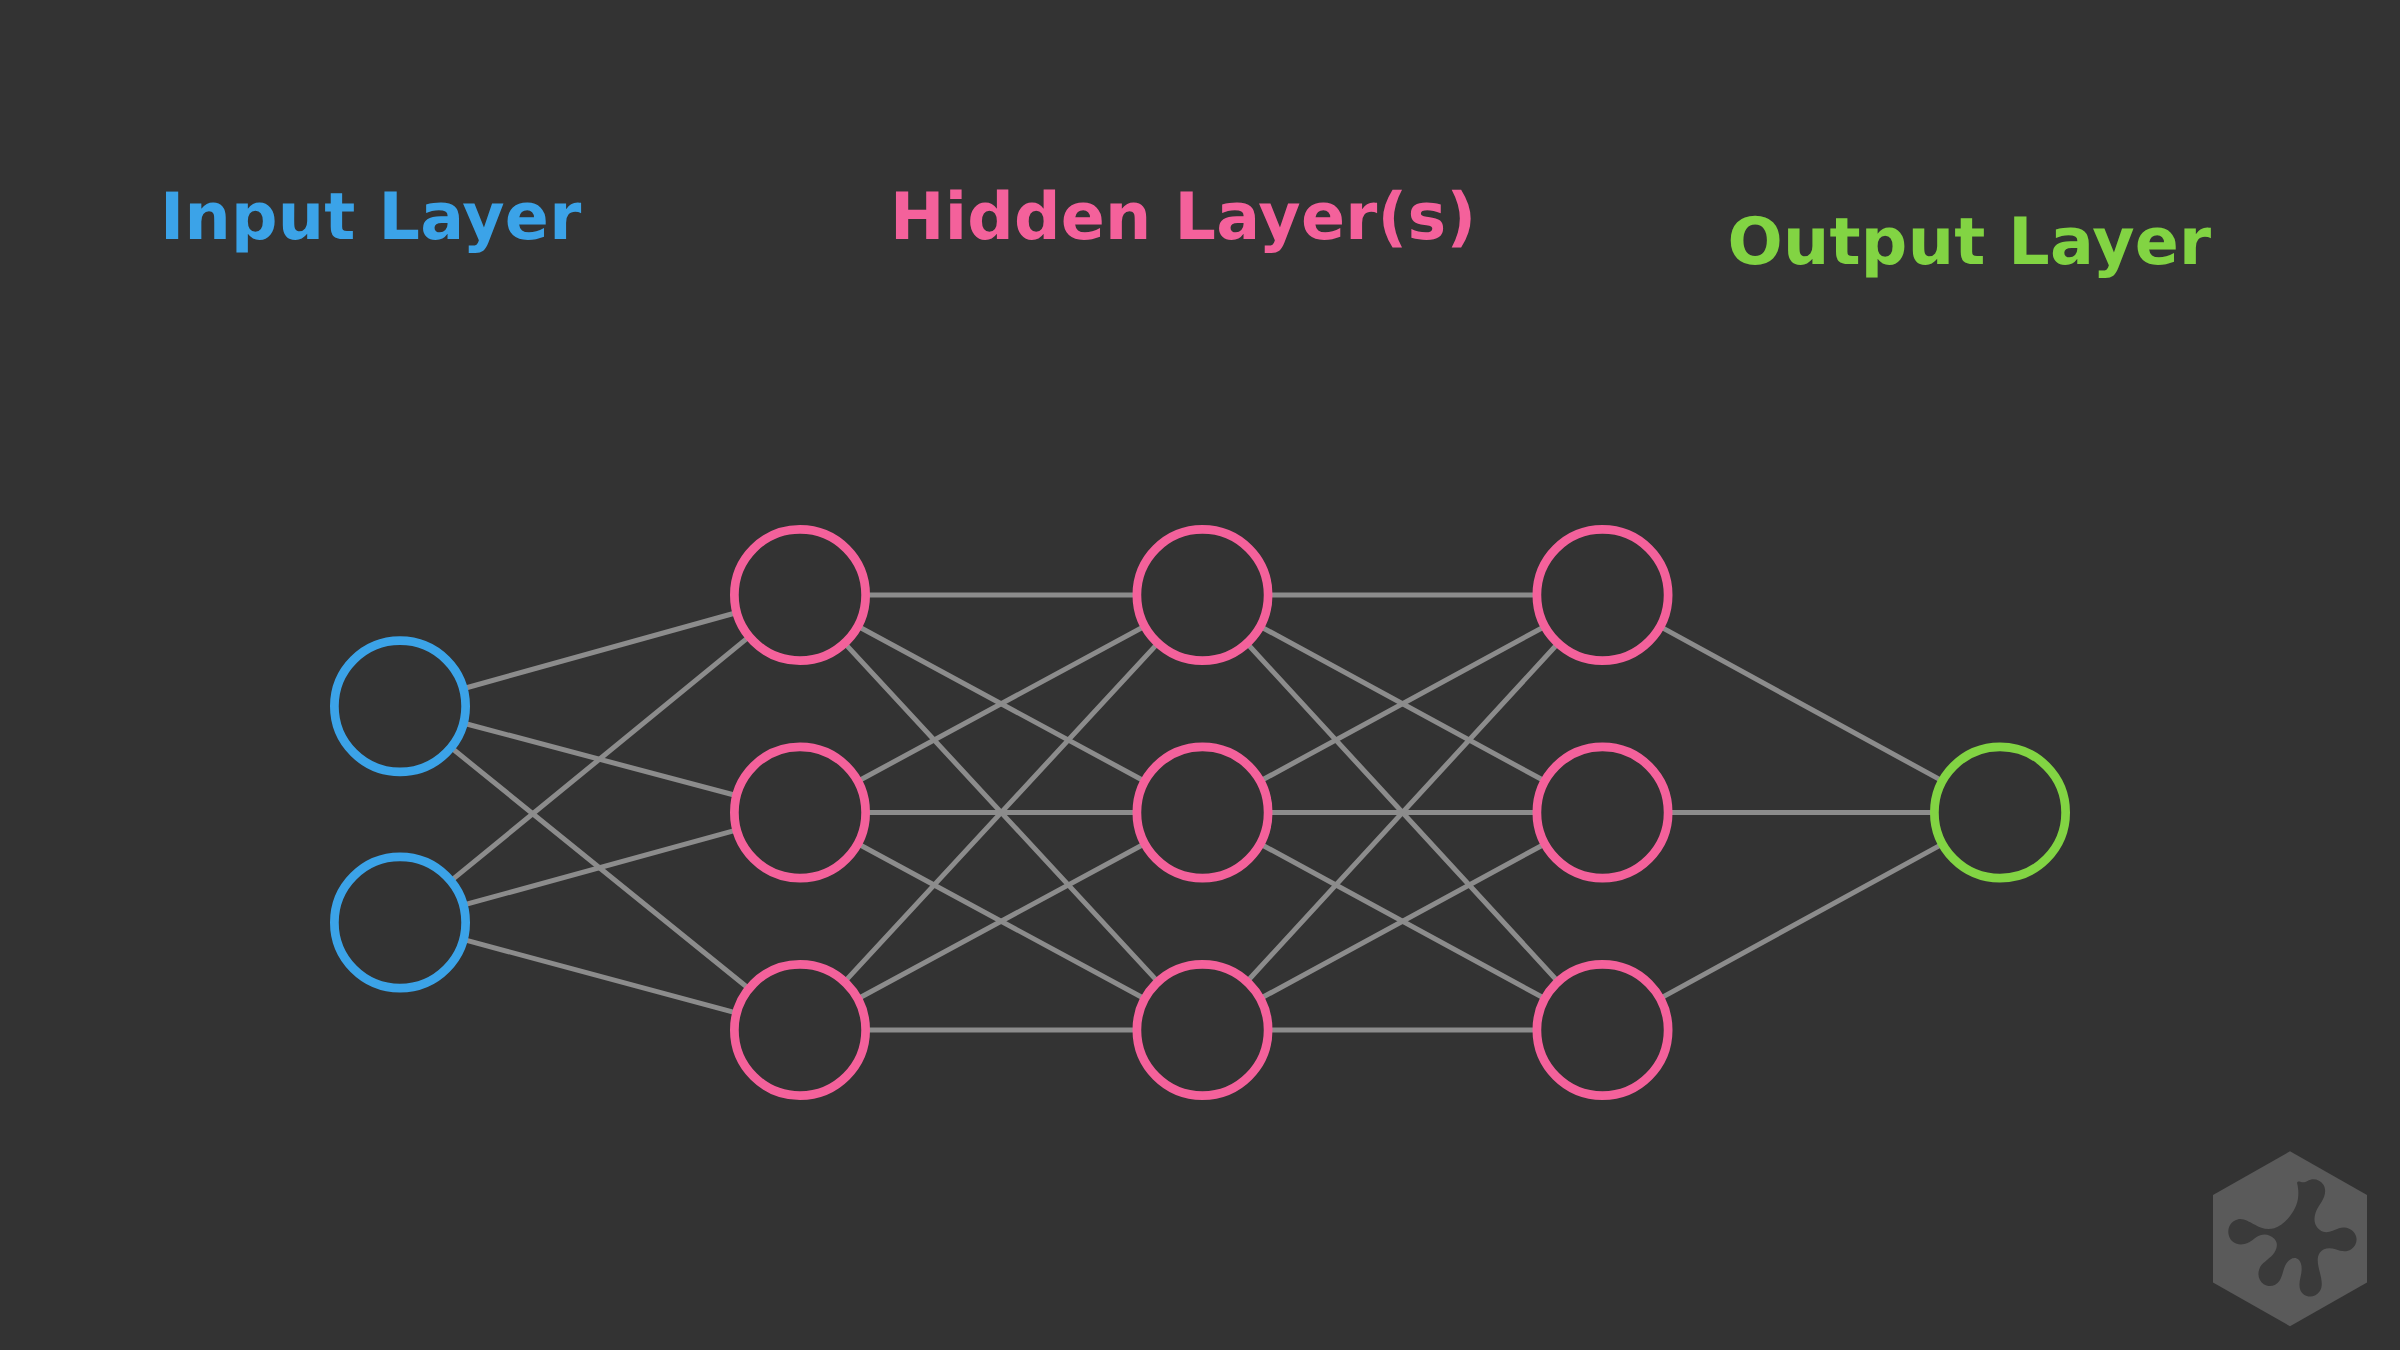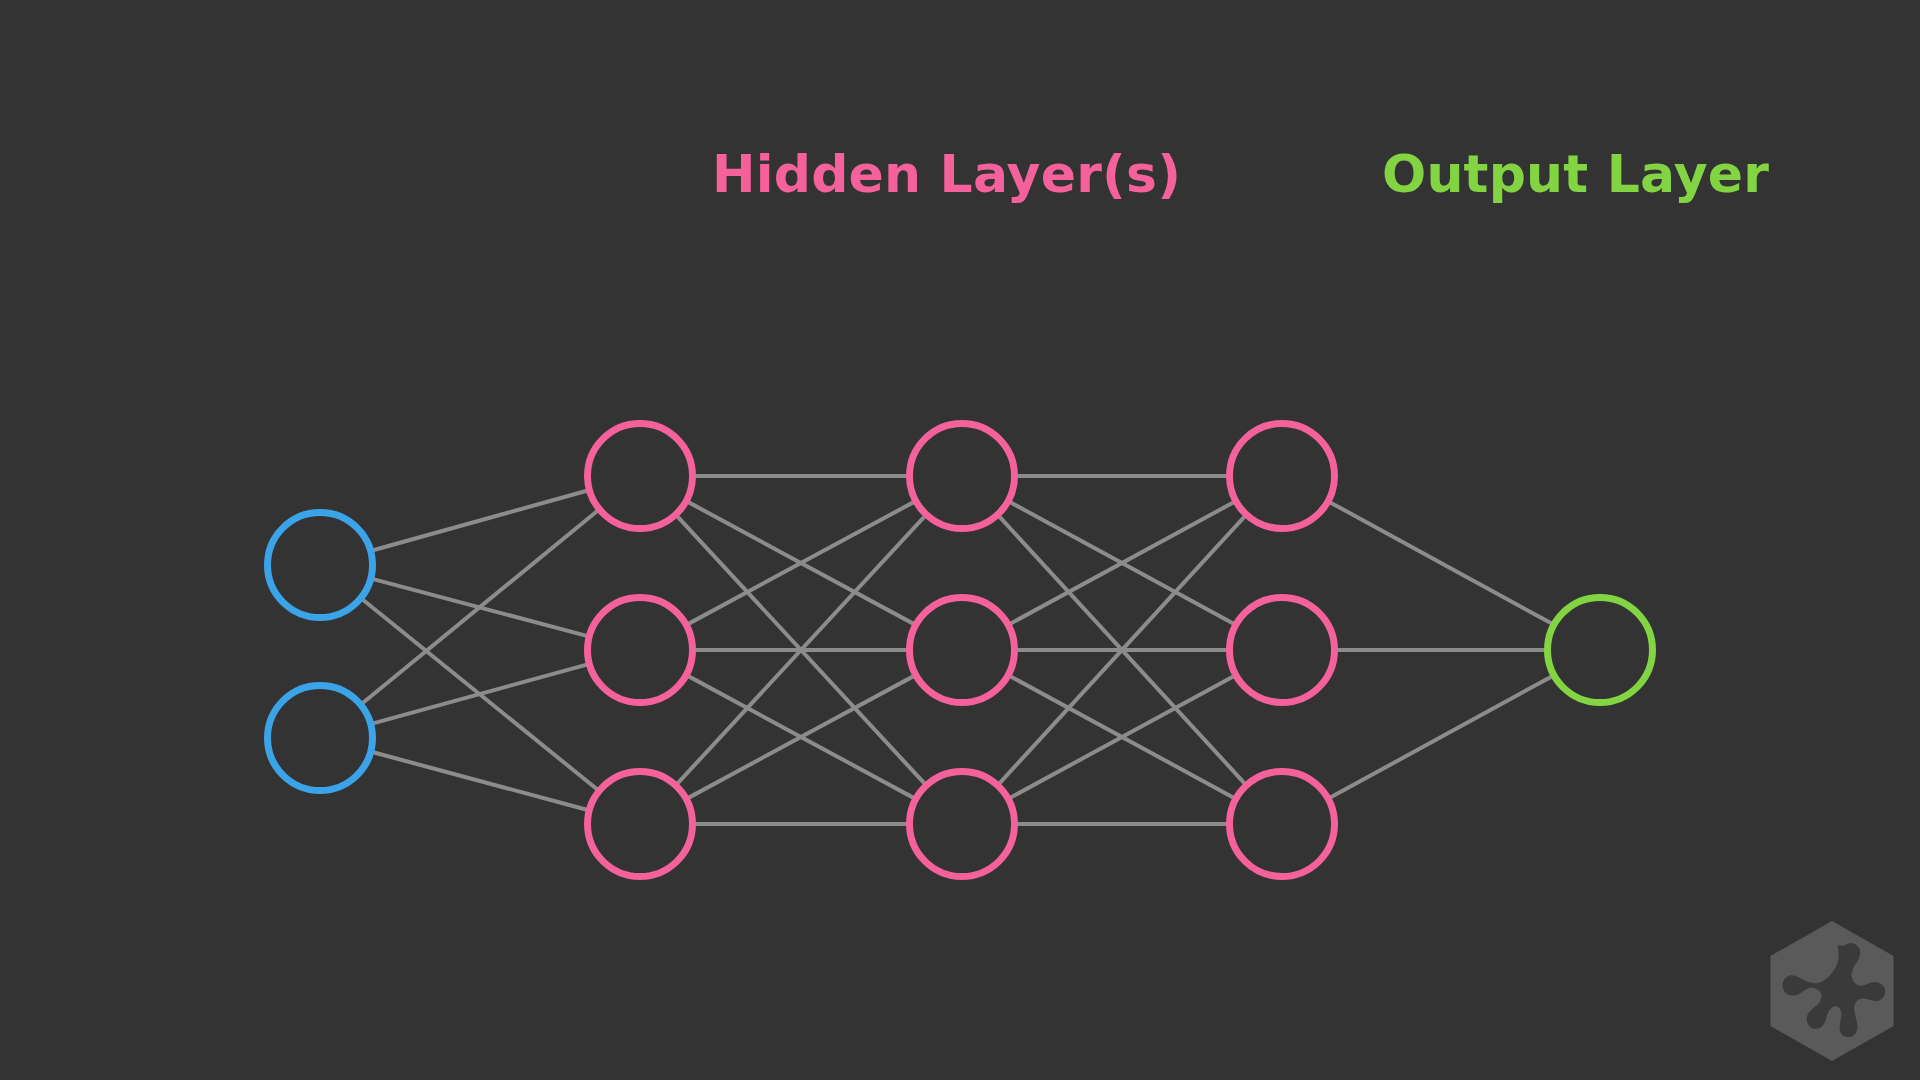--- a/index.html
+++ b/index.html
@@ -95,24 +95,25 @@
         <circle cx="962" cy="476" r="52.5" fill="none" stroke="#F4619B" stroke-width="7"></circle>
         <circle cx="962" cy="650" r="52.5" fill="none" stroke="#F4619B" stroke-width="7"></circle>
         <circle cx="962" cy="824" r="52.5" fill="none" stroke="#F4619B" stroke-width="7"></circle>
         <circle cx="1282" cy="476" r="52.5" fill="none" stroke="#F4619B" stroke-width="7"></circle>
         <circle cx="1282" cy="650" r="52.5" fill="none" stroke="#F4619B" stroke-width="7"></circle>
         <circle cx="1282" cy="824" r="52.5" fill="none" stroke="#F4619B" stroke-width="7"></circle>
         <circle cx="1600" cy="650" r="52.5" fill="none" stroke="#82D443" stroke-width="7"></circle>
       </g>
   </svg>
 
+  <div class="layer-label" id="label-input" style="color: rgb(59, 163, 232);">Input Layer</div>
 
   <div class="layer-label" id="label-hidden" style="color: rgb(244, 97, 155);">Hidden Layer(s)</div>
 
-  <div class="layer-label" id="label-output" style="color: rgb(130, 212, 67);">Output Layer</div>
+  <div class="layer-label" id="label-output" style="color: rgb(130, 212, 67); margin-top: 20px;">Output Layer</div>
 
   <svg id="watermark" viewBox="0 0 100 104" aria-hidden="true">
     <path d="M50 2 L94 27 L94 77 L50 102 L6 77 L6 27 Z" fill="#5A5A5A" stroke="none"></path>
     <path d="M54 20 C56 28 54 34 50 39 C47 43 44 45 41 46
              C37 47 33 46 30 44 C26 42 23 40 20 41
              C16 42 14 46 15 50 C16 54 20 56 24 55
              C28 54 30 51 33 50 C36 49 39 50 41 52
              C43 54 43 57 41 60 C39 63 35 65 33 68
              C31 72 32 76 35 78 C38 80 42 79 44 76
              C46 73 46 69 48 66 C50 63 53 62 55 64

